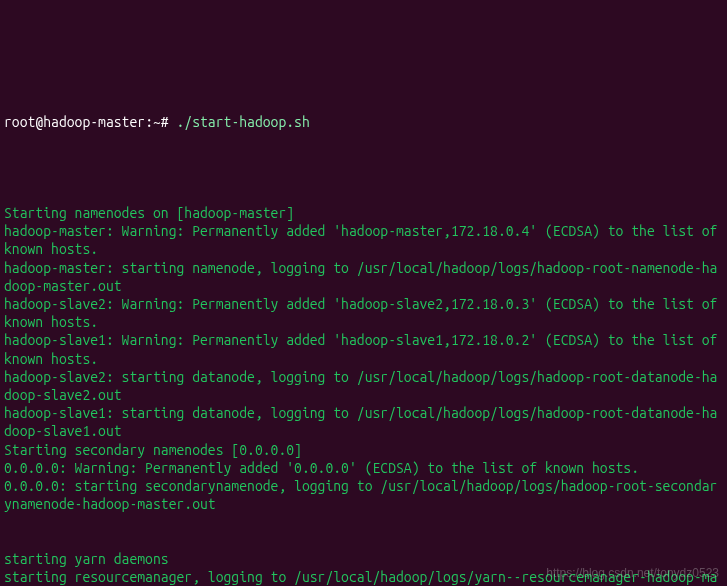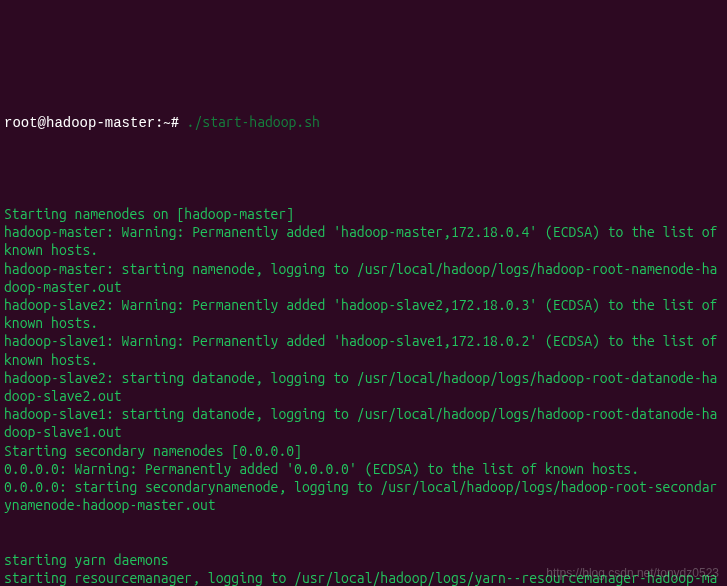--- a/index.html
+++ b/index.html
@@ -19,27 +19,26 @@
       overflow: hidden;
       position: relative;
       white-space: pre-wrap;
       word-break: break-all;
     }
     .terminal-line {
       display: block;
     }
     .prompt-user {
       color: #ffffff;
-      font-family: Liberation Mono, monospace;
     }
     .prompt-path {
       color: #ffffff;
     }
     .command {
-      color: #15803d;
+      color: #86efac;
     }
     .output {
       color: #22c55e;
     }
     .watermark {
       position: absolute;
       bottom: 4px;
       right: 8px;
       color: rgba(200, 200, 200, 0.35);
       font-size: 12px;

